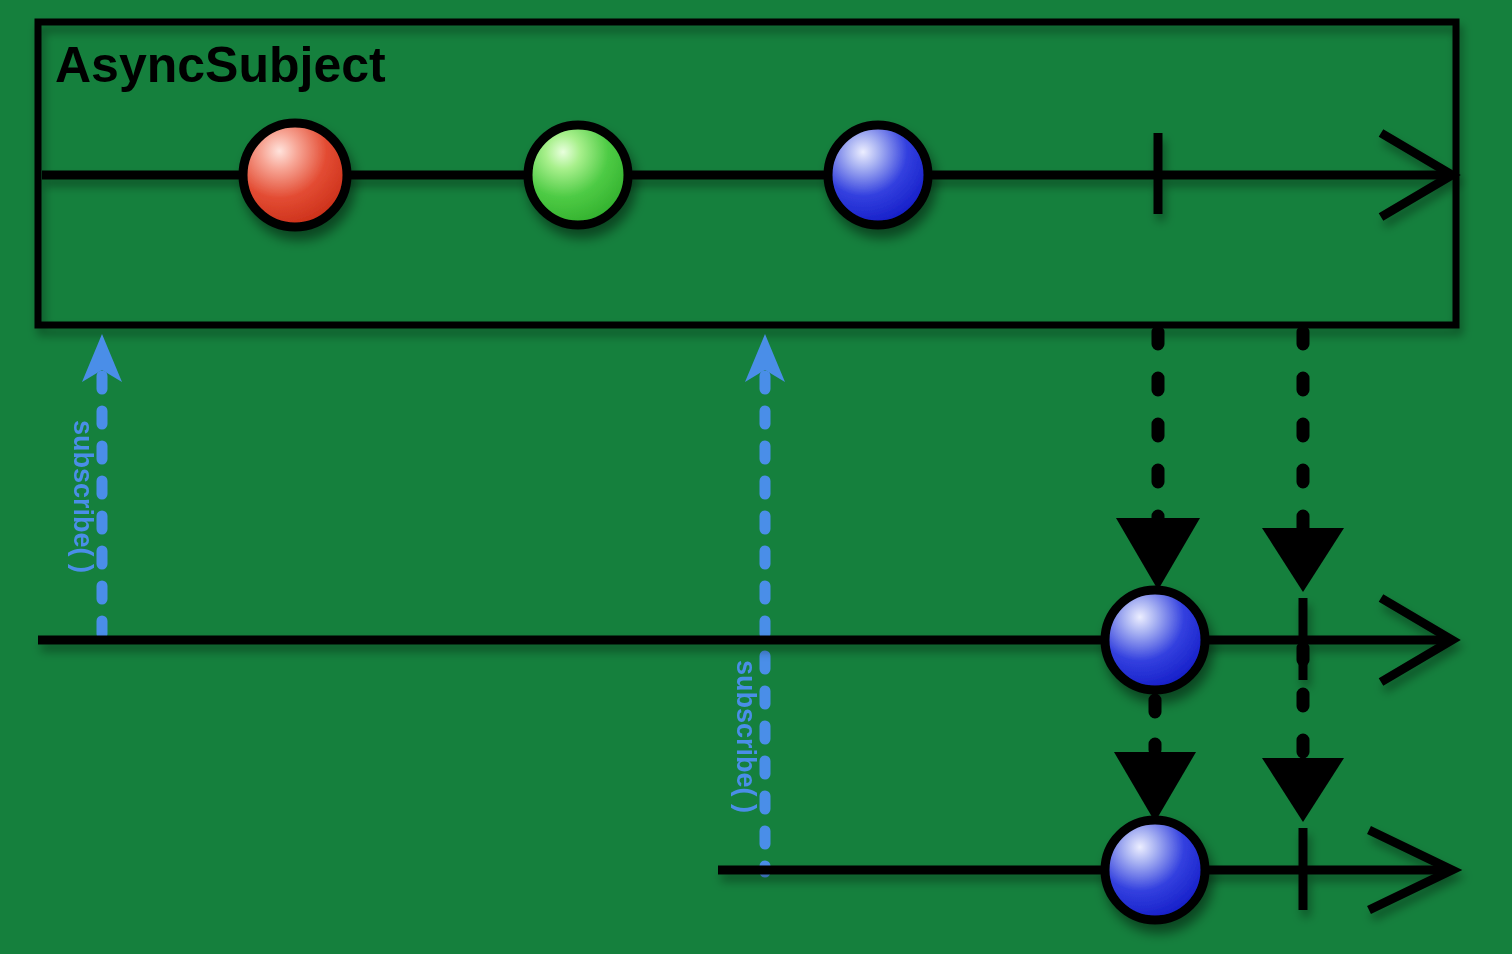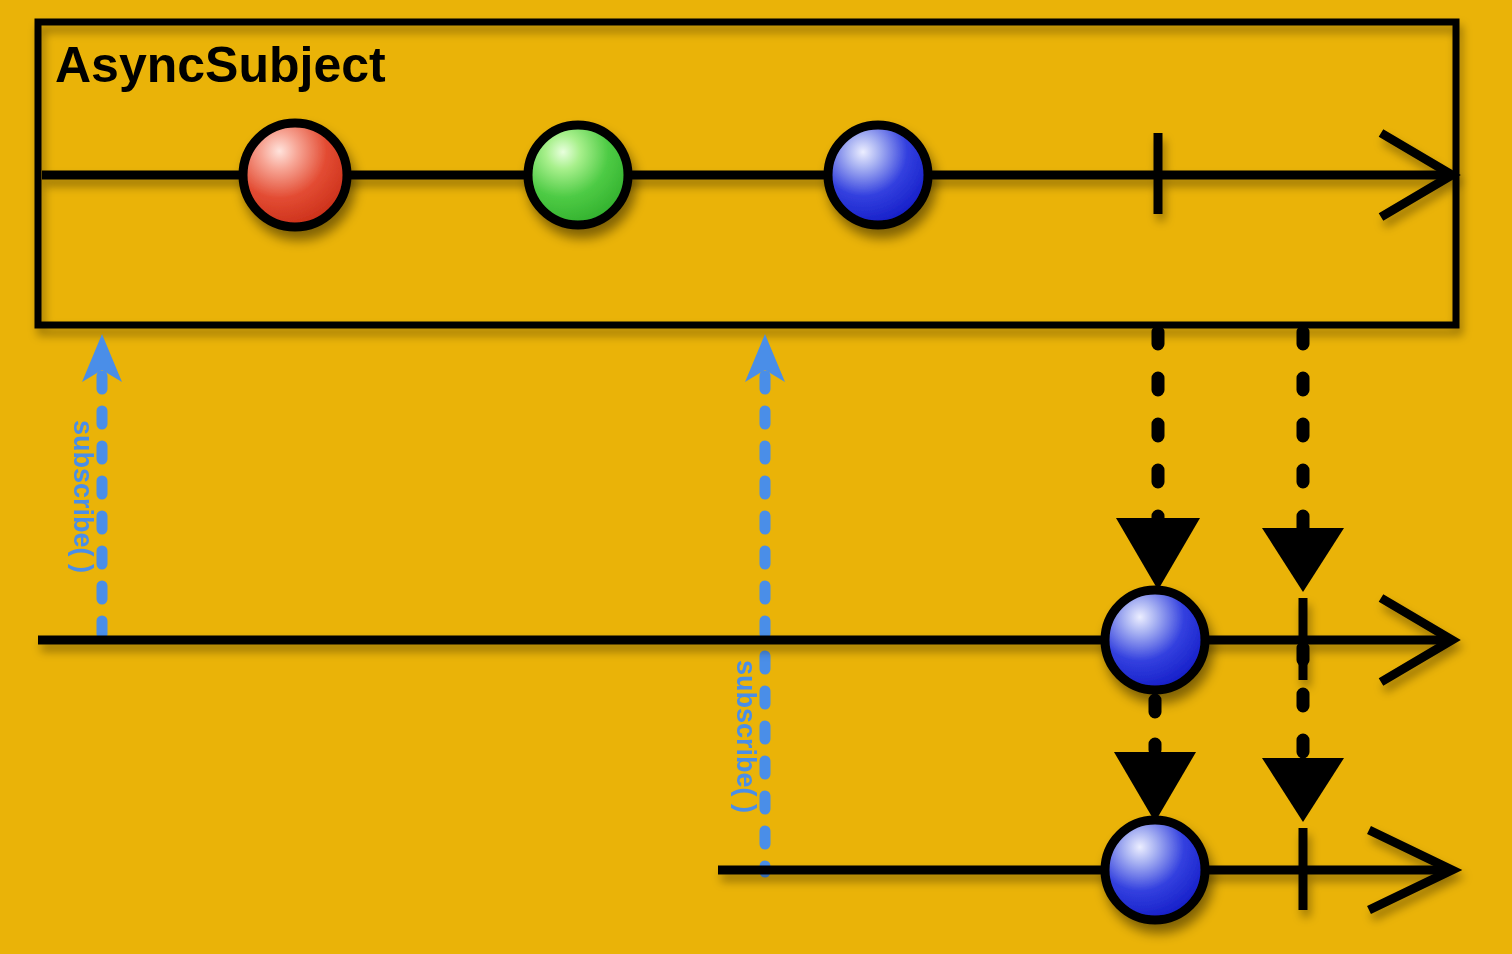--- a/index.html
+++ b/index.html
@@ -8,21 +8,21 @@
     padding: 0;
     background: #ffffff;
   }
   body {
     font-family: "Liberation Sans", sans-serif;
   }
   #canvas {
     position: relative;
     width: 1512px;
     height: 954px;
-    background: #eab308;
+    background: #15803d;
     overflow: hidden;
   }
   #diagram-svg {
     position: absolute;
     left: 0;
     top: 0;
     width: 1512px;
     height: 954px;
     display: block;
   }

